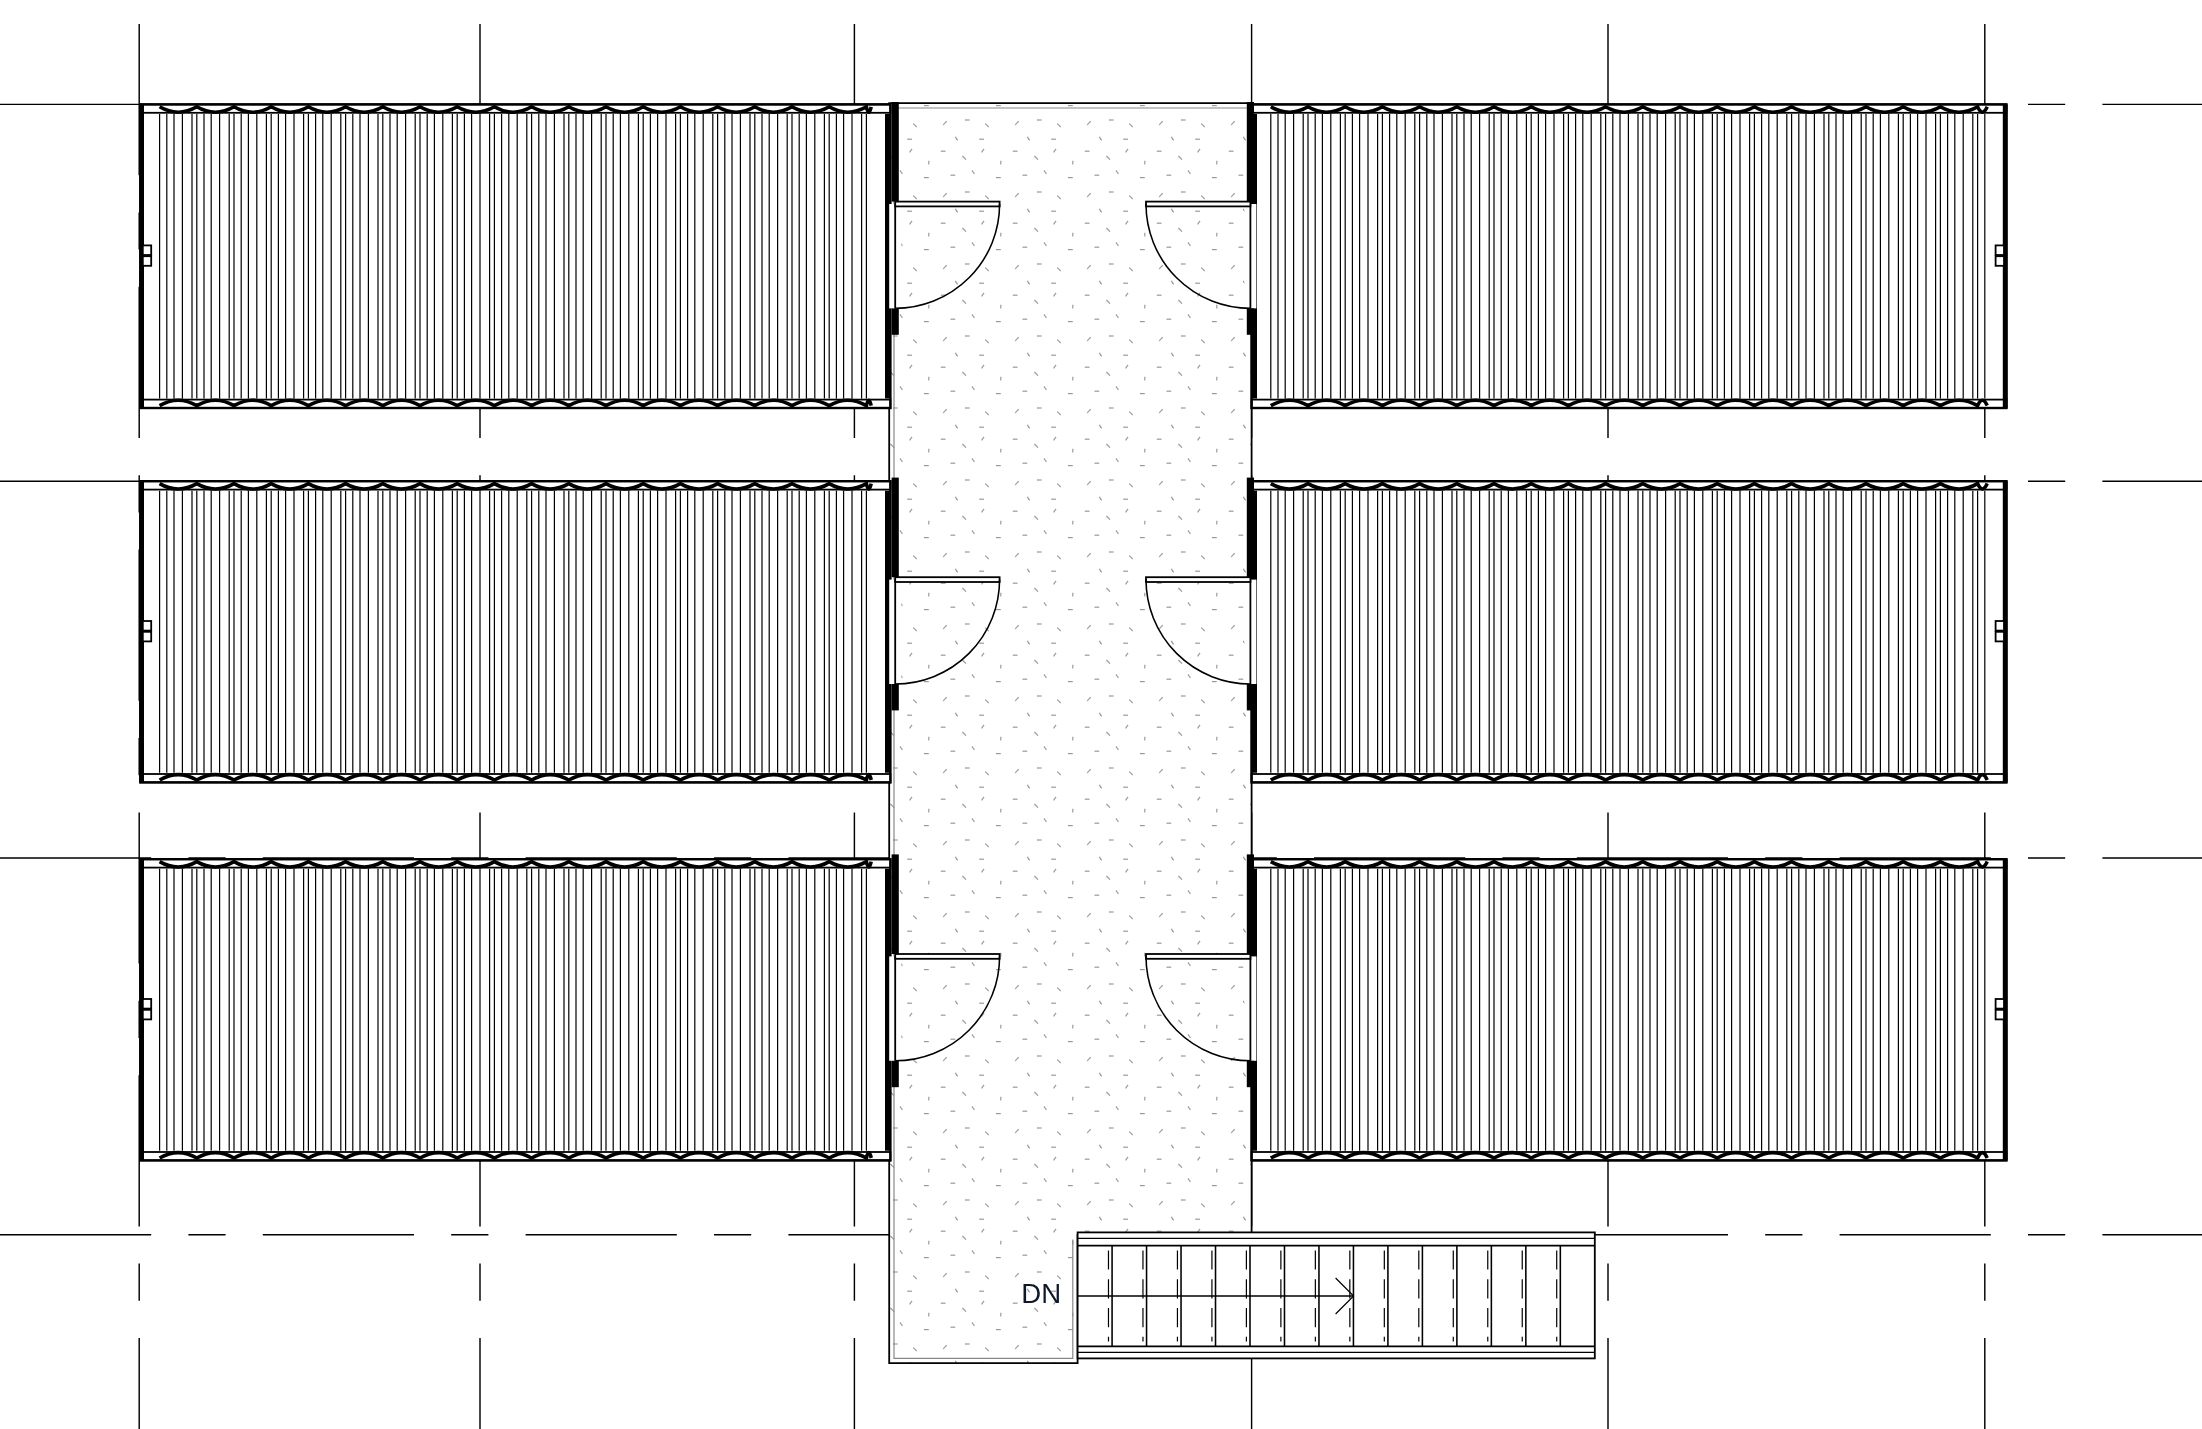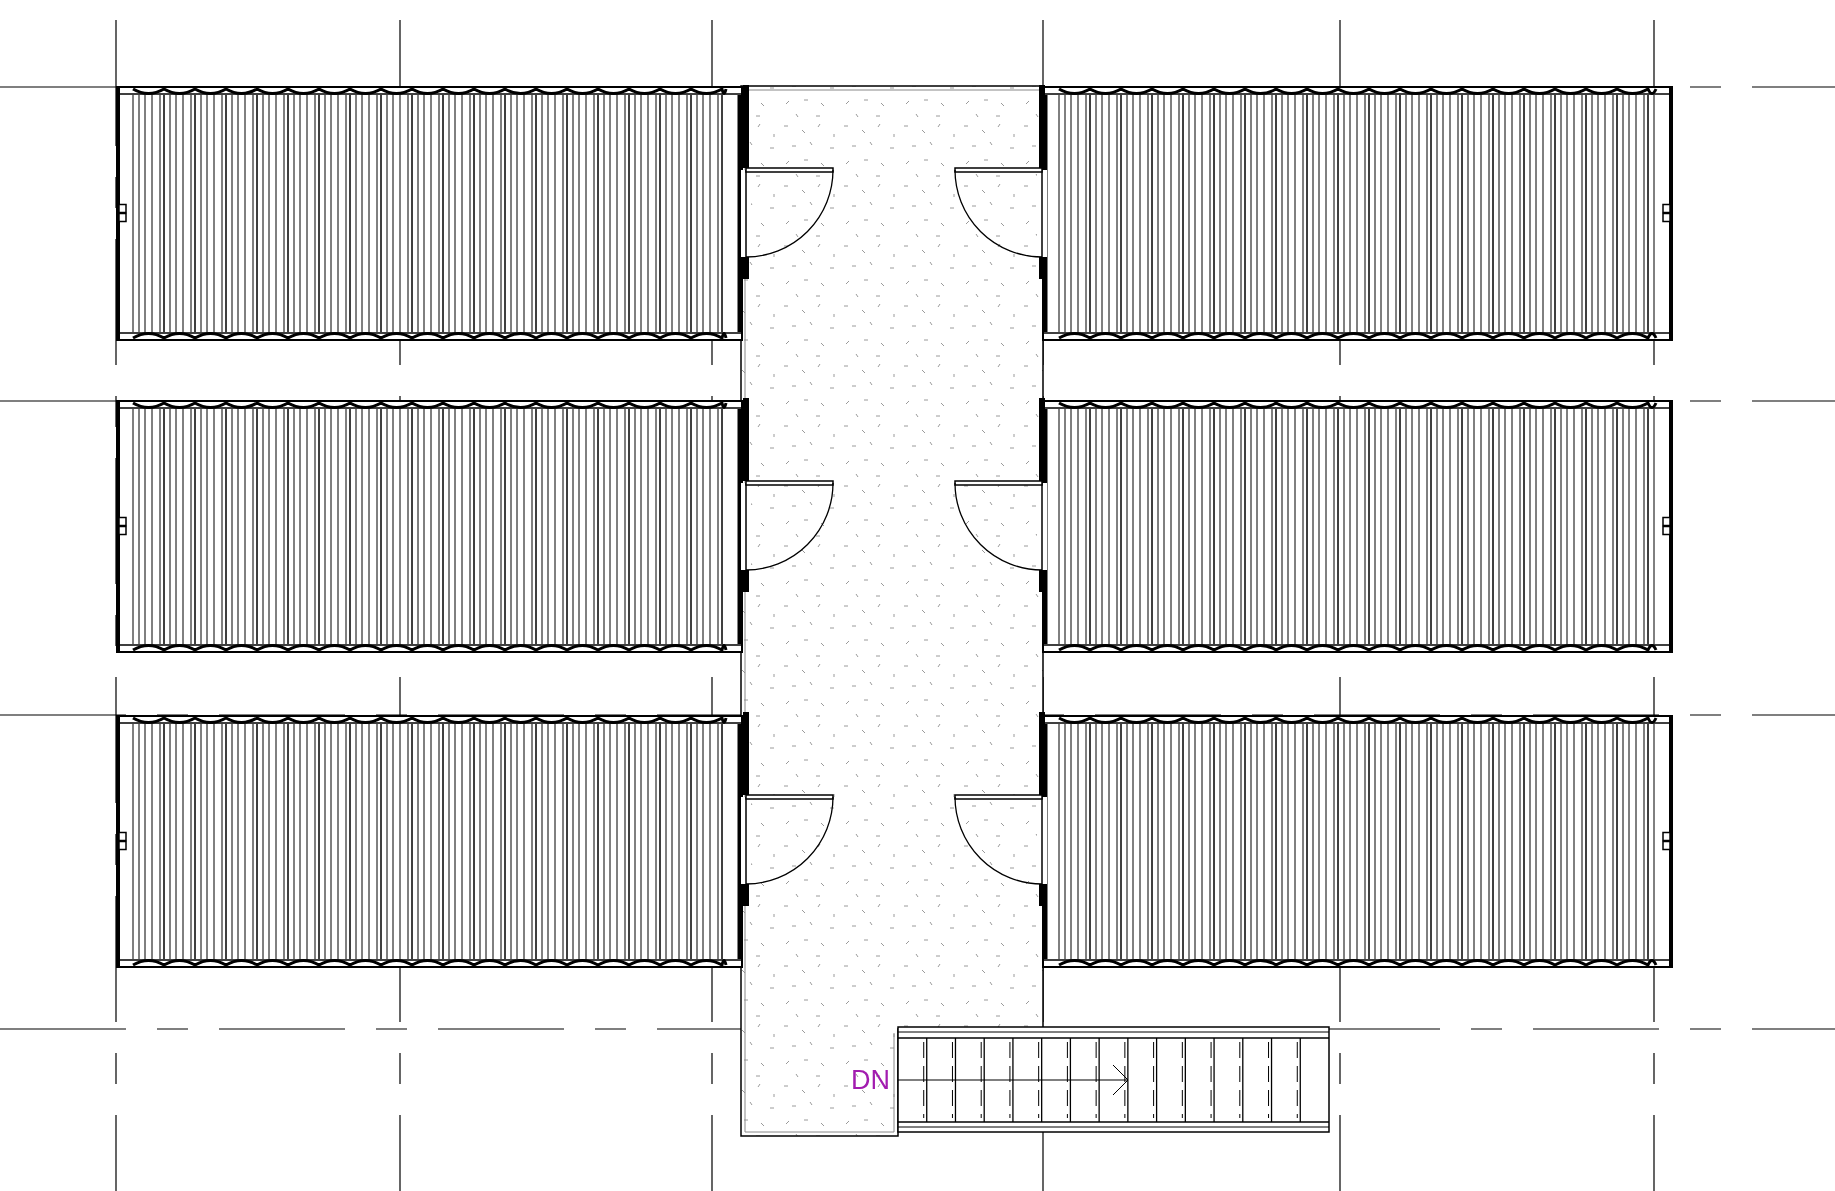--- a/index.html
+++ b/index.html
@@ -1,18 +1,18 @@
 <!DOCTYPE html>
 <html><head>
 <meta charset="utf-8">
 <style>
   html,body{margin:0;padding:0;background:#ffffff;}
   body{width:1835px;height:1191px;overflow:hidden;position:relative;font-family:"Liberation Sans",sans-serif;}
   #plan{position:absolute;left:0;top:0;width:1835px;height:1191px;}
-  .dn-label{position:absolute;font-family:"Liberation Sans",sans-serif;font-size:27px;color:#a21caf;line-height:1;}
+  .dn-label{position:absolute;font-family:"Liberation Sans",sans-serif;font-size:23px;color:#0f172a;line-height:1;}
 </style>
 </head>
 <body>
 
 <svg id="plan" xmlns="http://www.w3.org/2000/svg" width="1835" height="1191" viewBox="0 0 1835 1191">
   <defs>
     <pattern id="hatch" x="0" y="0" width="60" height="60" patternUnits="userSpaceOnUse">
       <g stroke="#9a9a9a" stroke-width="1" fill="none">
         <path d="M4 6 l4 0"></path>
           <path d="M22 10 l3 3"></path>

